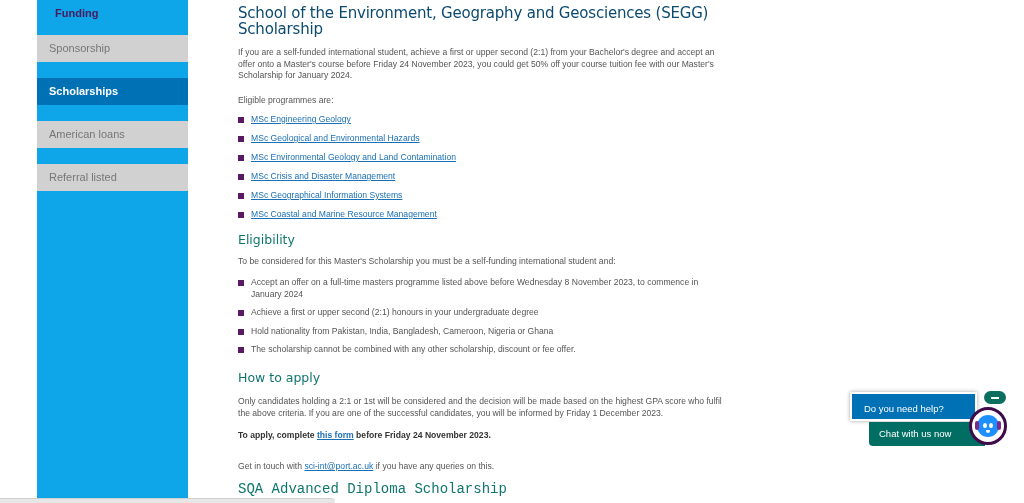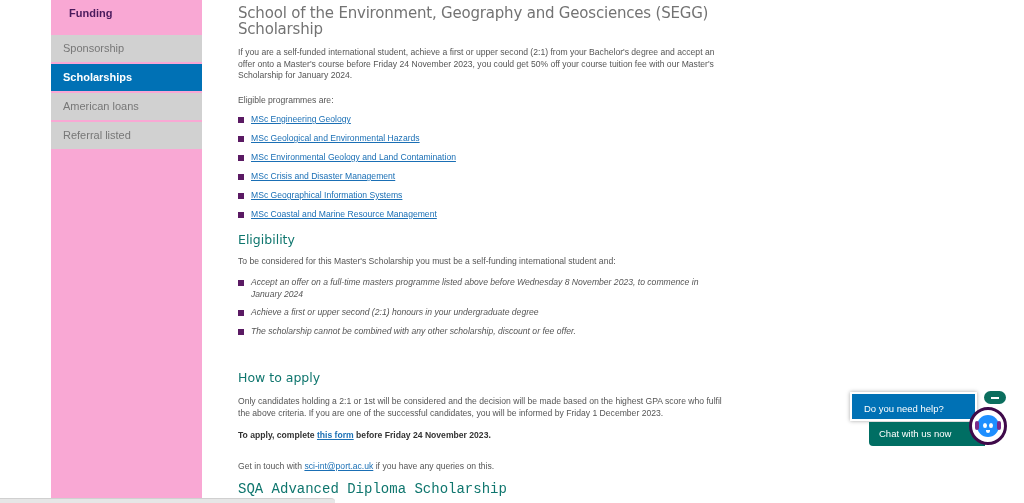--- a/index.html
+++ b/index.html
@@ -4,63 +4,63 @@
 <style>
   html, body { margin:0; padding:0; }
   body {
     width:1024px; height:503px; overflow:hidden; position:relative;
     background:#ffffff;
     font-family:"Liberation Sans", "DejaVu Sans", sans-serif;
     color:#555;
   }
   
   .sidebar {
-    position:absolute; left:51px; top:0; width:151px; height:503px;
-    background:#f9a8d4;
+    position:absolute; left:37px; top:0; width:151px; height:503px;
+    background:#0ea5e9;
   }
   .sidebar .back {
     position:absolute; left:18px; top:-9px; font-size:10px; color:#5a2a6b; font-weight:bold;
   }
   .sidebar .parent {
     position:absolute; left:18px; top:7px; font-size:11px; font-weight:bold; color:#4a1a5c;
   }
   .nav { position:absolute; left:0; top:35px; width:151px; }
   .nav-item {
     height:27px; line-height:27px; padding-left:12px;
     background:#d1d1d1; color:#777; font-size:11px;
-    margin-bottom:2px; cursor:pointer;
+    margin-bottom:16px; cursor:pointer;
   }
   .nav-item.active { background:#0071b5; color:#fff; font-weight:bold; }
 
   
   .main { position:absolute; left:238px; top:0; width:490px; }
   h1 {
     margin:0; position:absolute; top:5px; left:0; width:490px;
-    font-size:15px; line-height:16px; color:#737373; font-weight:normal;
+    font-size:15px; line-height:16px; color:#0c4a6e; font-weight:normal;
     font-family:"DejaVu Sans", sans-serif; letter-spacing:-0.2px;
   }
   h2 {
     margin:0; position:absolute; left:0;
     font-size:12.5px; color:#0f766e; font-weight:normal;
     font-family:"DejaVu Sans", sans-serif;
   }
   p {
     margin:0; position:absolute; left:0; width:490px;
     font-size:8.6px; line-height:11.6px; color:#555;
   }
   a { color:#1a6fb5; text-decoration:underline; }
   ul.bullets { list-style:none; margin:0; padding:0; position:absolute; left:0; width:490px; }
   ul.bullets li {
     position:relative; padding-left:13px; font-size:8.6px; line-height:11.6px; color:#555;
   }
   ul.bullets li .sq {
     position:absolute; left:0; top:3px; width:6px; height:6px; background:#5a1a63;
   }
   ul.links li { height:19px; }
-  ul.elig li { margin-bottom:7px;font-style:italic; }
+  ul.elig li { margin-bottom:7px; }
   strong { color:#333; }
 
   .bottom-bar {
     position:absolute; left:0; top:498px; width:335px; height:5px;
     background:#e6e6e6; border-top:1px solid #d0d0d0; border-radius:0 4px 0 0;
   }
 
   
   .help-bubble {
     position:absolute; left:850px; top:392px; width:127px; height:29px;
@@ -120,21 +120,21 @@
     <li><span class="sq"></span><a href="#">MSc Crisis and Disaster Management</a></li>
     <li><span class="sq"></span><a href="#">MSc Geographical Information Systems</a></li>
     <li><span class="sq"></span><a href="#">MSc Coastal and Marine Resource Management</a></li>
   </ul>
 
   <h2 style="top:232px">Eligibility</h2>
   <p style="top:256px">To be considered for this Master's Scholarship you must be a self-funding international student and:</p>
   <ul class="bullets elig" style="top:277px">
     <li><span class="sq"></span><span>Accept an offer on a full-time masters programme listed above before Wednesday 8 November 2023, to commence in January 2024</span></li>
     <li><span class="sq"></span><span>Achieve a first or upper second (2:1) honours in your undergraduate degree</span></li>
-    <li><span class="sq"></span></li>
+    <li><span class="sq"></span><span>Hold nationality from Pakistan, India, Bangladesh, Cameroon, Nigeria or Ghana</span></li>
     <li><span class="sq"></span><span>The scholarship cannot be combined with any other scholarship, discount or fee offer.</span></li>
   </ul>
 
   <h2 style="top:370px">How to apply</h2>
   <p style="top:396px">Only candidates holding a 2:1 or 1st will be considered and the decision will be made based on the highest GPA score who fulfil the above criteria. If you are one of the successful candidates, you will be informed by Friday 1 December 2023.</p>
   <p style="top:430px"><strong><span>To apply, complete </span><a href="#">this form</a><span> before Friday 24 November 2023.</span></strong></p>
   <p style="top:461px"><span>Get in touch with </span><a href="#">sci-int@port.ac.uk</a><span> if you have any queries on this.</span></p>
   <h2 style="top:481px; font-size:14px;font-family:Liberation Mono, monospace;">SQA Advanced Diploma Scholarship</h2>
 </main>
 

